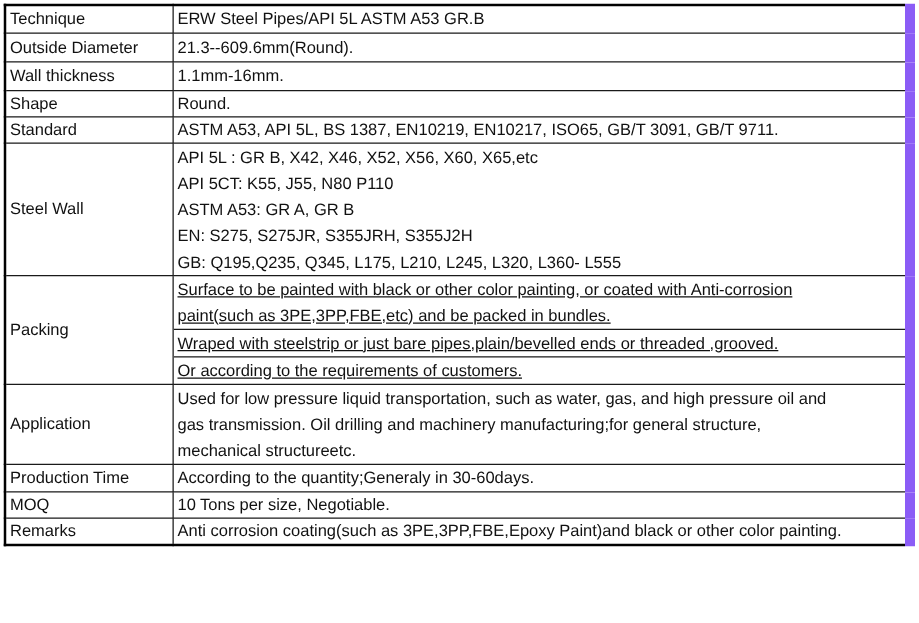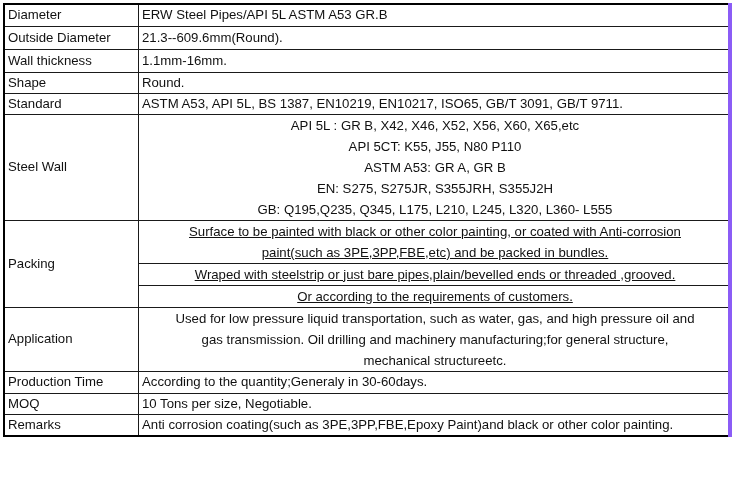--- a/index.html
+++ b/index.html
@@ -16,32 +16,32 @@
   }
   table.spec td {
     border: 1px solid #1a1a1a;
     padding: 0 0 0 3px;
     vertical-align: middle;
     line-height: 20px;
     white-space: nowrap;
     overflow: hidden;
   }
   table.spec td.label { width: 130px; }
-  table.spec td.value { border-right: 4px solid #8b5cf6; margin-left: 32px; }
-  .line { display: block; height: 21px; line-height: 21px; text-align: center; }
+  table.spec td.value { border-right: 8px solid #8b5cf6; margin-left: 32px; }
+  .line { display: block; height: 21px; line-height: 21px; }
   .subrow { display: block; border-top: 1px solid #1a1a1a; margin-left: -3px; padding-left: 3px; text-decoration: underline; }
   .subrow:first-child { border-top: none; }
 </style>
 </head>
 <body>
 
 <table class="spec">
   <tbody>
     <tr style="height:22px">
-      <td class="label">Diameter</td>
+      <td class="label">Technique</td>
       <td class="value">ERW Steel Pipes/API 5L ASTM A53 GR.B</td>
     </tr>
     <tr style="height:23px">
       <td class="label">Outside Diameter</td>
       <td class="value">21.3--609.6mm(Round).</td>
     </tr>
     <tr style="height:23px">
       <td class="label">Wall thickness</td>
       <td class="value">1.1mm-16mm.</td>
     </tr>

